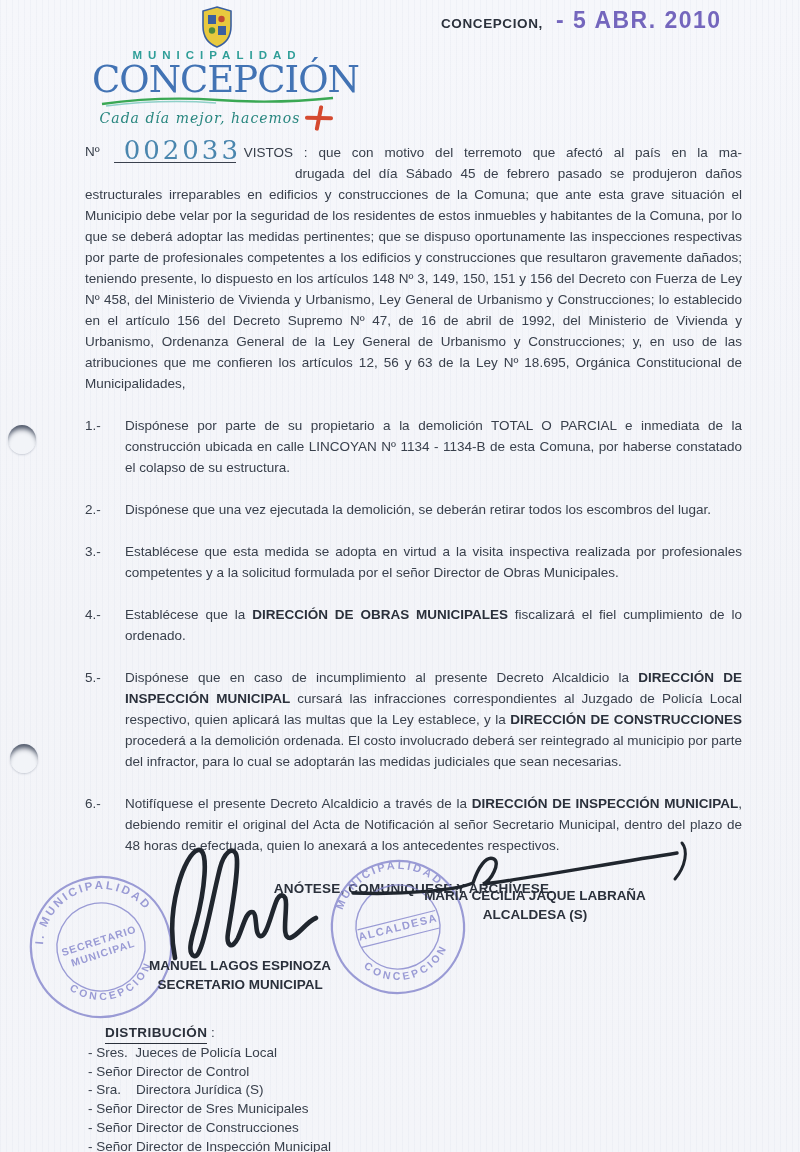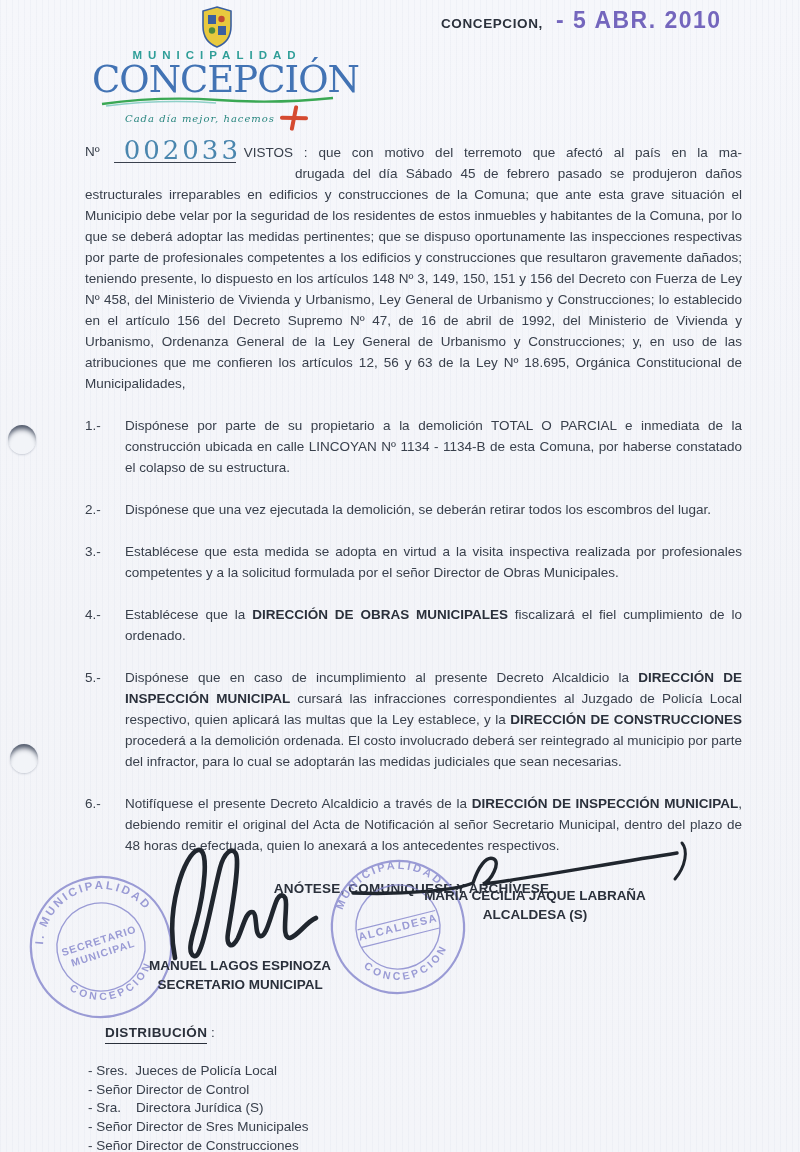--- a/index.html
+++ b/index.html
@@ -13,21 +13,21 @@
     color:#39404c;
   }
   .b { font-weight:bold; color:#2a303b; }
   
   .logo { position:absolute; left:92px; top:6px; width:250px; }
   .crest { display:block; margin:0 auto 1px auto; }
   .muni { text-align:center; font-size:11.5px; font-weight:bold; letter-spacing:6px; color:#2f9e98; }
   .city { text-align:center; font-family:"DejaVu Serif", serif; font-size:37px; line-height:38px; color:#4273b4; letter-spacing:-1px; font-weight:normal; }
   .wave { display:block; margin:-4px auto 0 auto; }
   .tagline-row { display:flex; align-items:center; justify-content:center; margin-top:-2px; }
-  .tagline { font-family:"DejaVu Serif", serif; font-style:italic; font-size:10px; color:#28867f; letter-spacing:1px; }
+  .tagline { font-family:"DejaVu Serif", serif; font-style:italic; font-size:14px; color:#28867f; letter-spacing:1px; }
   .place { position:absolute; left:441px; top:16px; font-size:13.5px; font-weight:bold; letter-spacing:0.6px; color:#2b313c; }
   .datestamp { position:absolute; left:556px; top:7px; font-size:23px; font-weight:bold; letter-spacing:1.5px; color:#7466bd; transform:scaleY(1.04); }
   
   .content { position:absolute; left:85px; top:133px; width:657px; font-size:13.5px; line-height:21px; }
   .vistos-row { display:flex; align-items:flex-end; }
   .nolabel { font-size:13.5px; padding-bottom:1px; }
   .numbox { position:relative; width:122px; margin:0 8px 0 14px; border-bottom:1.6px solid #3a414d; height:30px; flex:0 0 auto; }
   .numstamp { position:absolute; left:10px; bottom:1px; font-family:"DejaVu Serif", serif; font-size:26px; letter-spacing:3px; color:#4a86ae; }
   .v1 { flex:1 1 auto; text-align:justify; text-align-last:justify; }
   .v2 { margin-left:210px; text-align:justify; text-align-last:justify; }
@@ -36,21 +36,21 @@
   .item { display:flex; margin-top:21px; }
   .inum { flex:0 0 28px; }
   .itext { flex:1 1 auto; margin-left:12px; text-align:justify; }
   .closing { margin-top:22px; text-align:center; font-weight:bold; color:#2a303b; letter-spacing:0.2px; }
   
   .sig-name { position:absolute; text-align:center; font-size:13.5px; line-height:19px; font-weight:bold; color:#2a303b; }
   .stamp { position:absolute; opacity:0.85; }
   svg text { font-family:"Liberation Sans", sans-serif; }
   
   .dist { position:absolute; left:88px; top:1024px; font-size:13.5px; line-height:18.8px; }
-  .dist-head { margin-left:17px; margin-bottom:18px; }
+  .dist-head { margin-left:17px; margin-bottom:0; }
   .dist-head .hw { font-weight:bold; color:#2a303b; border-bottom:1.7px solid #2a303b; letter-spacing:0.4px; display:inline-block; padding-bottom:0px; }
   .dist-item { white-space:pre; }
   
   .hole { position:absolute; width:28px; height:29px; border-radius:50%;
     background:radial-gradient(circle at 55% 60%, #f2f4f8 0 55%, #dfe3ec 100%);
     box-shadow: inset 0 7px 5px -3px rgba(35,45,65,0.78), 0 1px 2px rgba(120,130,150,0.35); }
 </style>
 </head>
 <body>
 

